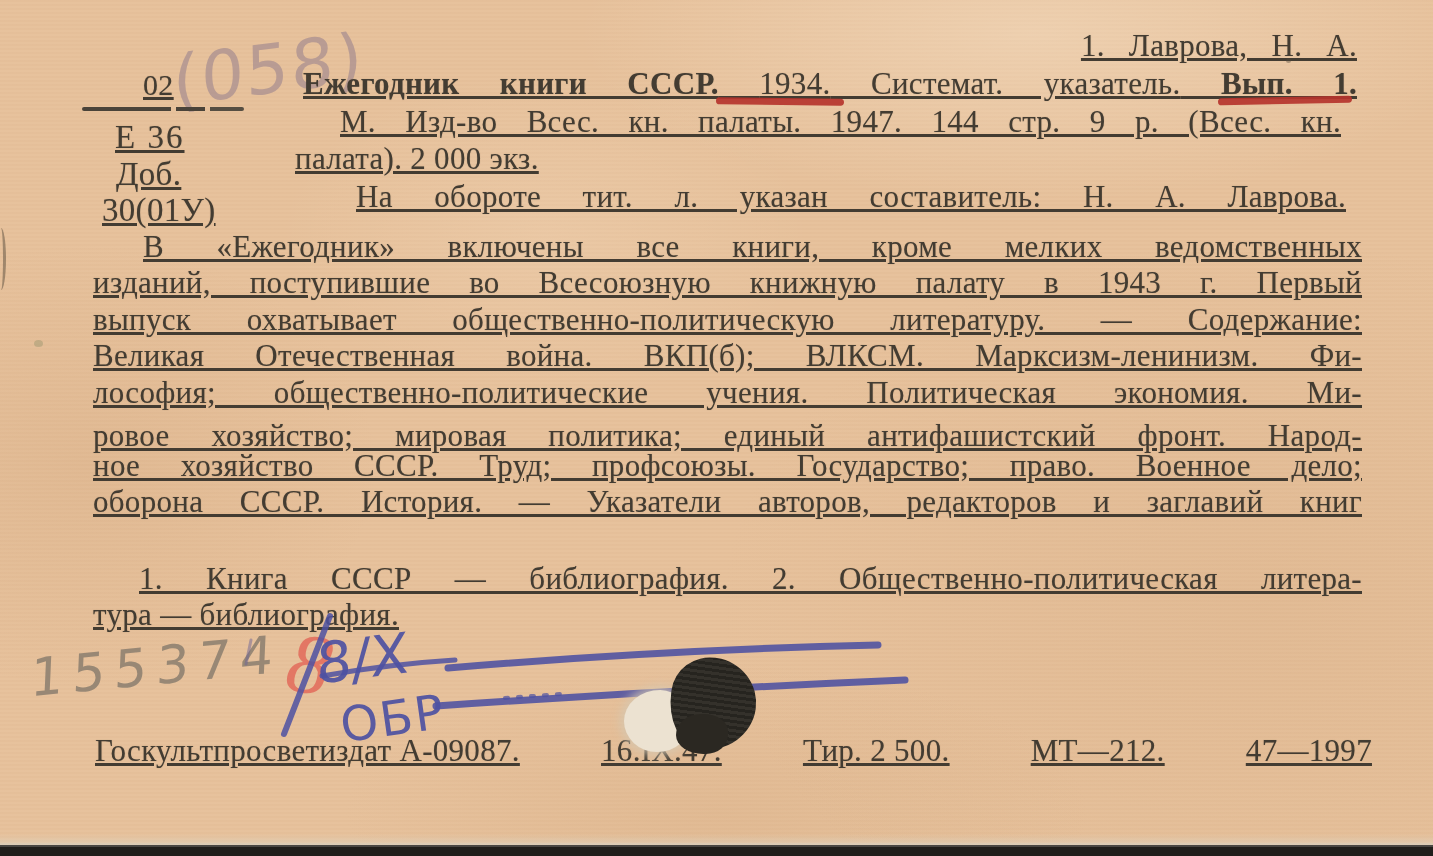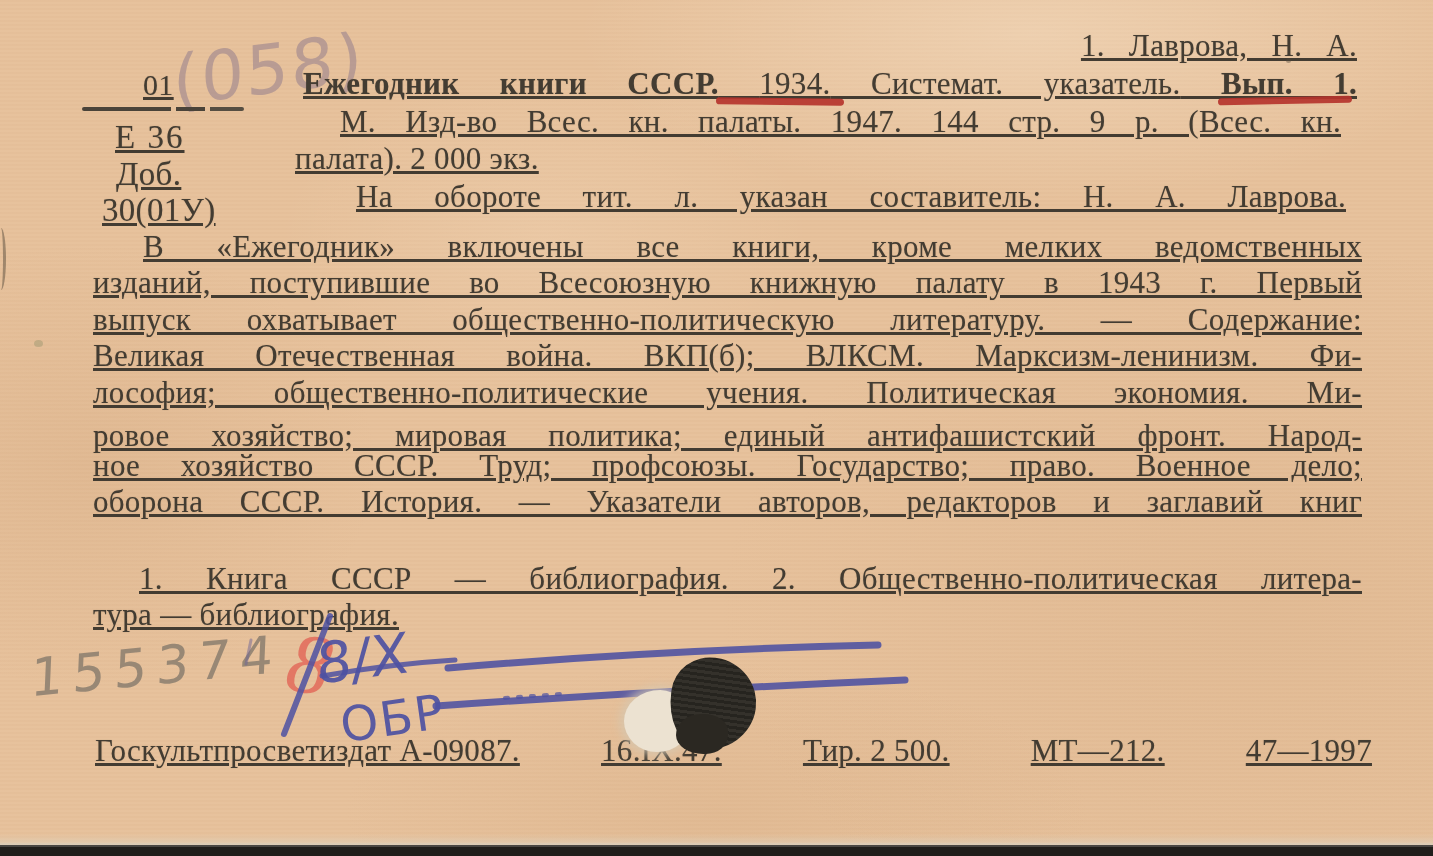--- a/index.html
+++ b/index.html
@@ -86,21 +86,21 @@
   .edge-mark { position:absolute; left:-4px; top:228px; width:10px; height:62px;
                border-right:3px solid rgba(74,64,52,.45); border-radius:0 50% 50% 0; }
 </style>
 </head>
 <body>
 
 <div class="card">
 
   <div class="header-entry print">1. Лаврова, Н. А.</div>
 
-  <div class="cn-top print">01</div>
+  <div class="cn-top print">02</div>
   <div class="cn-hand">(058)</div>
   <div class="cn-rule"></div>
   <div class="cn-l2 print">Е 36</div>
   <div class="cn-l3 print">Доб.</div>
   <div class="cn-l4 print">30(01У)</div>
 
   <div class="title-line print just">
     <span class="bold">Ежегодник книги СССР.</span>
     <span>1934.</span>
     <span>Системат. указатель.</span>

